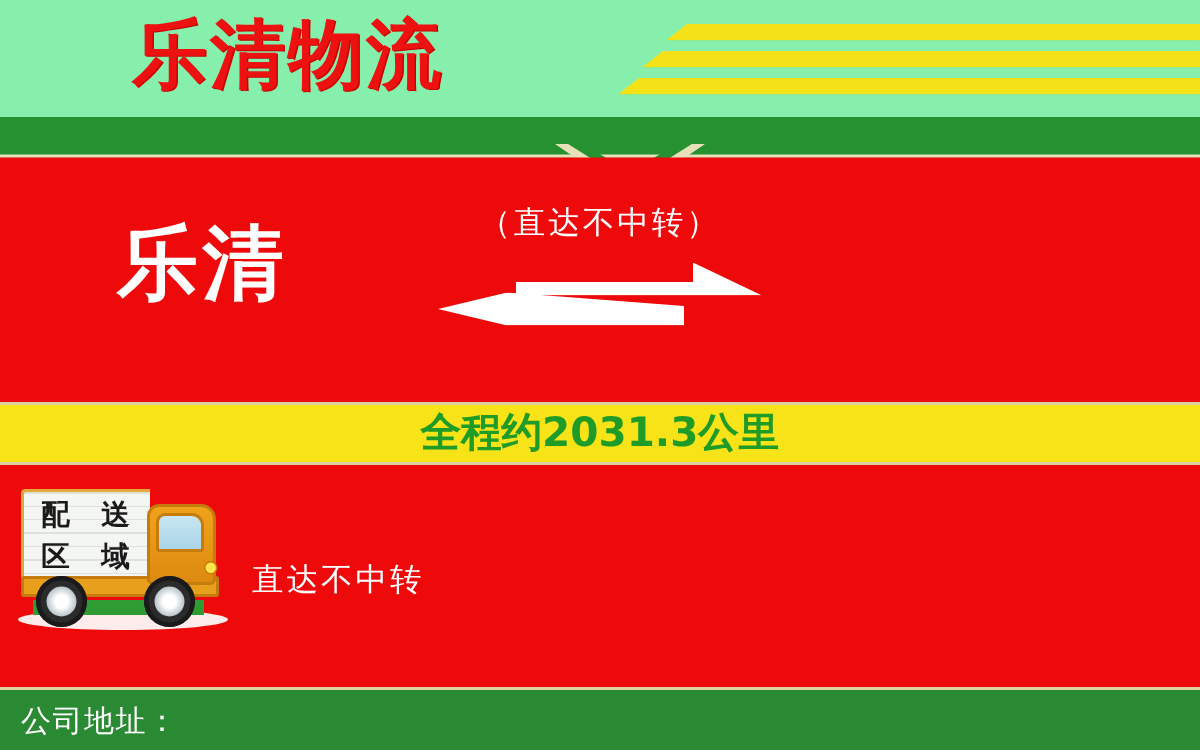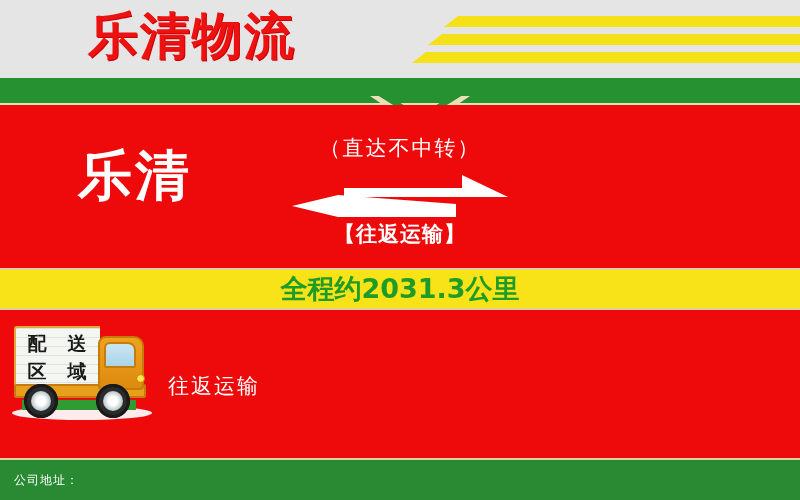--- a/index.html
+++ b/index.html
@@ -4,21 +4,21 @@
 <style>
   * { margin:0; padding:0; box-sizing:border-box; }
   html,body { width:800px; height:500px; }
   body {
     font-family:"DejaVu Sans","Liberation Sans",sans-serif;
     background:#ffffff; overflow:hidden; position:relative;
   }
   #banner { position:relative; width:800px; height:500px; overflow:hidden; background:#fff; }
 
   
-  .header { position:absolute; left:0; top:0; width:800px; height:78px; background:#e5e5e5; }
+  .header { position:absolute; left:0; top:0; width:800px; height:78px; background:#86efac; }
   .brand {
     position:absolute; left:88px; top:6px;
     font-size:50px; font-weight:bold; color:#ee1111;
     letter-spacing:2px; line-height:60px; white-space:nowrap;
     text-shadow:1px 1px 0 #c00;
   }
   .stripes { position:absolute; left:418px; top:14px; width:382px; height:52px; }
   .stripe {
     position:absolute; right:0; height:11px; background:#f5e118;
     box-shadow:0 1px 1px rgba(150,140,0,.35);
@@ -143,21 +143,21 @@
   }
   .truck .wheel.w1 { left:16px; }
   .truck .wheel.w2 { left:88px; }
 
   
   .footer {
     position:absolute; left:0; top:458px; width:800px; height:42px;
     background:#2a8a33; border-top:2px solid #ded0a0;
     display:flex; align-items:center; padding-left:14px;
   }
-  .foot-label { font-size:12px; color:#ffffff; letter-spacing:1px; white-space:nowrap; }
+  .foot-label { font-size:20px; color:#ffffff; letter-spacing:1px; white-space:nowrap; }
   .foot-value { font-size:20px; color:#f2d42a; letter-spacing:1px; white-space:nowrap; }
 </style>
 </head>
 <body>
 
 <div id="banner">
 
   <div class="header">
     <div class="brand">乐清物流</div>
     <div class="stripes">
@@ -173,21 +173,20 @@
     <div class="chev-inner"></div>
   </div>
 
   <div class="redmain">
     <div class="note-top">（直达不中转）</div>
     <div class="city from">乐清</div>
     <div class="arrows">
       <div class="arrow-top"></div>
       <div class="arrow-bot2"></div>
     </div>
-    <div class="note-bottom">【往返运输】</div>
   </div>
 
   <div class="yellowband">
     <div class="inner">
       <span class="yb-text">全程约2031.3公里</span>
     </div>
   </div>
 
   <div class="redlower">
 
@@ -202,20 +201,20 @@
         <span>域</span>
       </div>
       <div class="chassis"></div>
       <div class="cab"></div>
       <div class="window"></div>
       <div class="headlight"></div>
       <div class="wheel w1"></div>
       <div class="wheel w2"></div>
     </div>
 
-    <div class="coverage">往返运输</div>
+    <div class="coverage">直达不中转</div>
   </div>
 
   <div class="footer">
     <span class="foot-label">公司地址：</span>
   </div>
 
 </div>
 
 </body></html>

